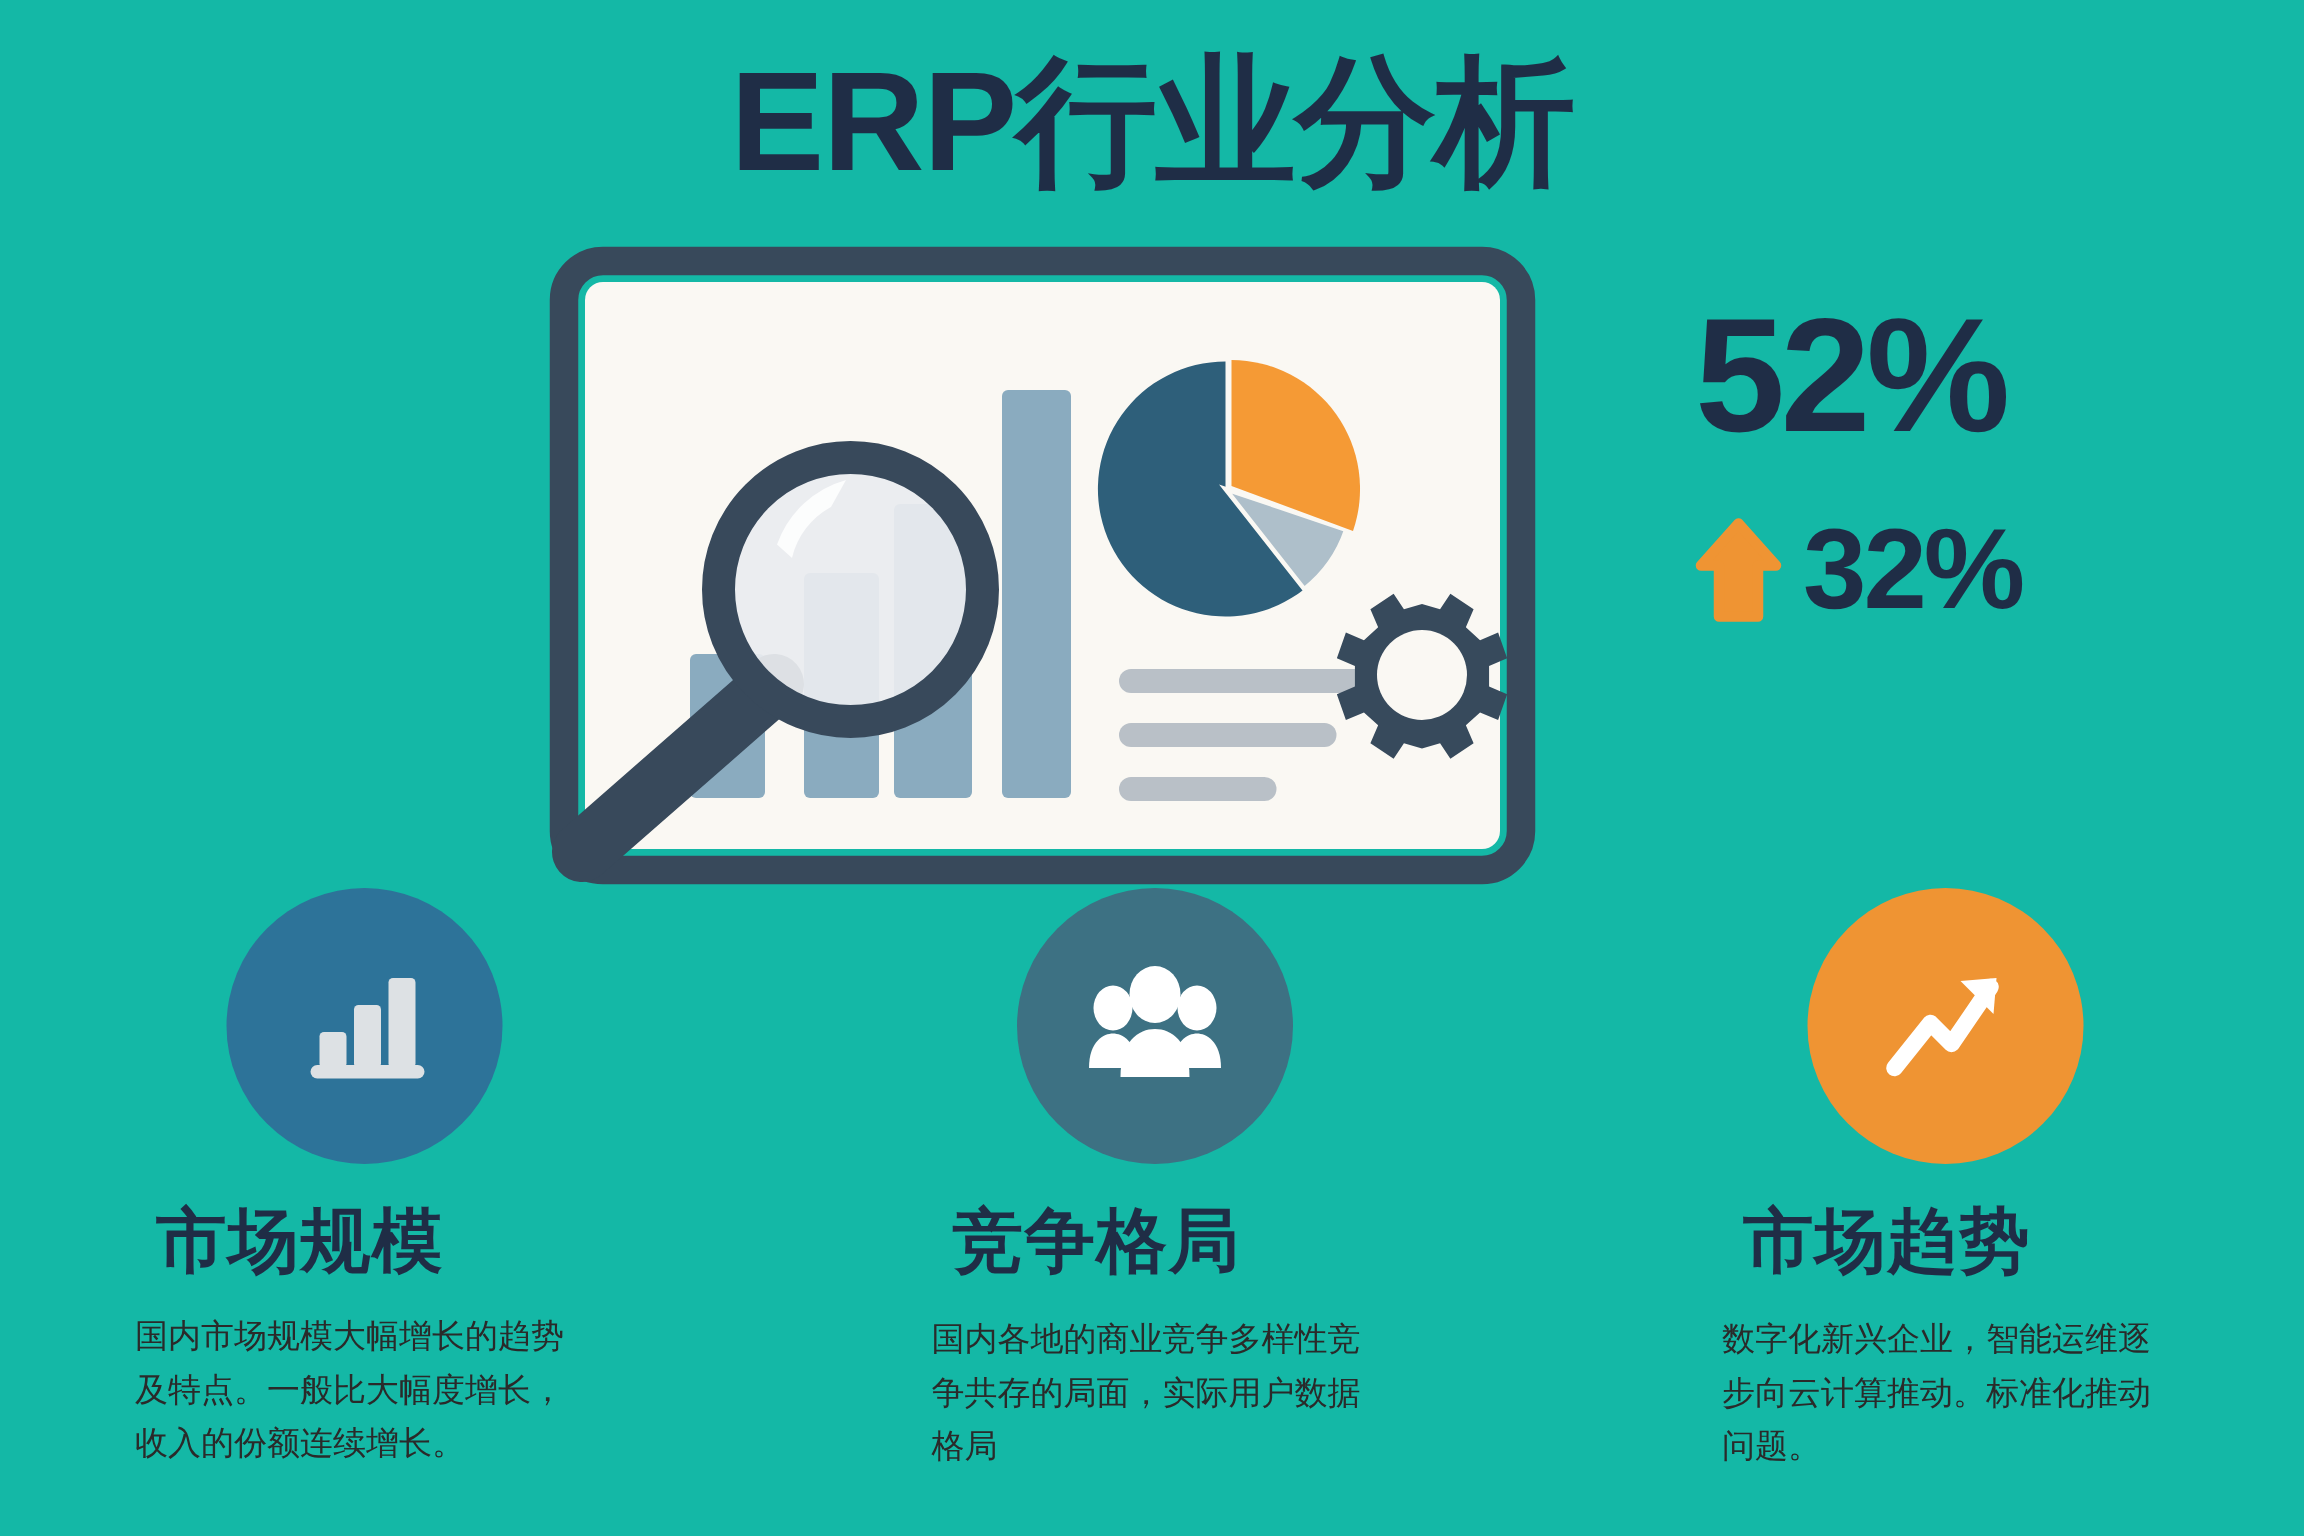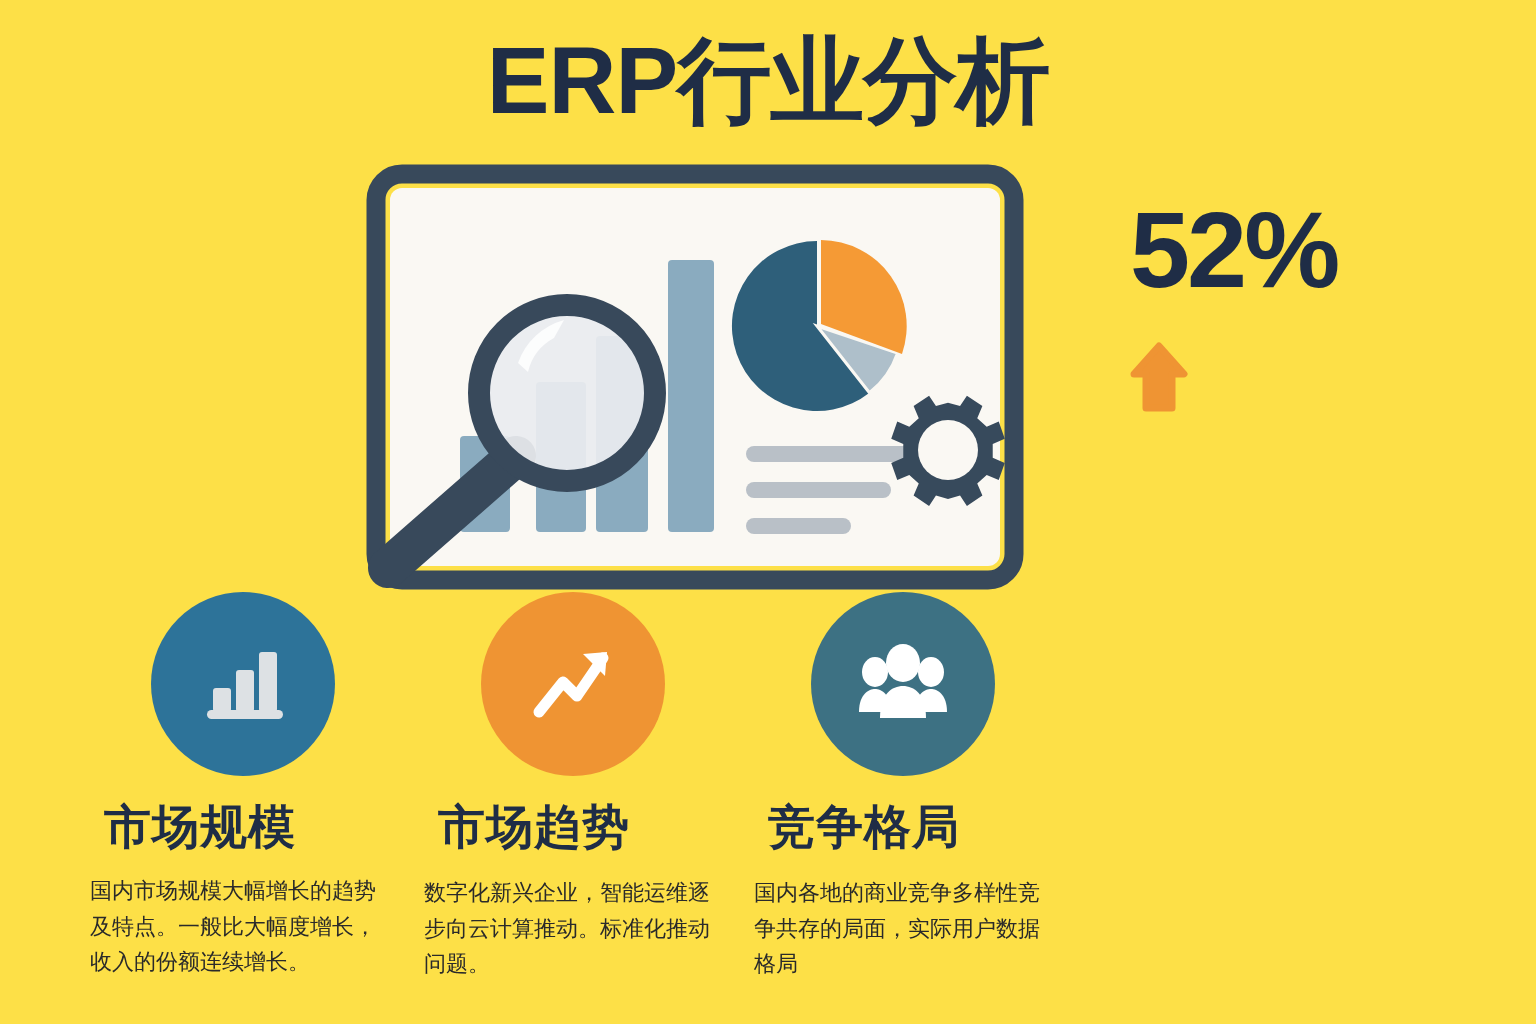--- a/index.html
+++ b/index.html
@@ -5,21 +5,21 @@
   * { box-sizing: border-box; margin: 0; padding: 0; }
   html, body {
     width: 1536px; height: 1024px;
     background: #faf8f3;
     font-family: "Liberation Sans", "DejaVu Sans", sans-serif;
     overflow: hidden;
   }
   #page {
     position: relative;
     width: 1536px; height: 1024px;
-    background: #fde047;
+    background: #14b8a6;
   }
 
   
   .title {
     position: absolute;
     top: 26px; left: 0; width: 1536px;
     text-align: center;
     font-size: 94px;
     font-weight: 800;
     letter-spacing: -1px;
@@ -47,21 +47,21 @@
     font-size: 76px; font-weight: 800; color: #1f2d46;
     line-height: 1; letter-spacing: -2px;
   }
   #stat-row-up { margin-top: 38px; }
   #stat-row-down { margin-top: 22px; }
 
   
   .cols {
     position: absolute; left: 78px; top: 592px;
     width: 1384px; height: 420px;
-    display: flex; 
+    display: flex; justify-content: space-between;
   }
   .col { width: 330px; display: flex; flex-direction: column; align-items: flex-start; }
   .circle-wrap { width: 330px; display: flex; justify-content: center; }
   .circle {
     width: 184px; height: 184px; border-radius: 50%;
     display: flex; align-items: center; justify-content: center;
   }
   .circle svg { display: block; }
   .col-title {
     margin-top: 20px;
@@ -134,66 +134,67 @@
     </svg>
   </div>
 
   <div class="stats">
     <div class="stat-big">52%</div>
 
     <div class="stat-row" id="stat-row-up">
       <svg class="arrow" viewBox="0 0 58 70">
         <path d="M29 4 L54 32 L42 32 L42 66 L16 66 L16 32 L4 32 Z" fill="#ef9433" stroke="#ef9433" stroke-width="7" stroke-linejoin="round"></path>
       </svg>
+      <span class="val">32%</span>
     </div>
 
   </div>
 
   <div class="cols">
 
     <div class="col" id="col-0">
       <div class="circle-wrap">
         <div class="circle" style="background:#2d7399">
           <svg width="96" height="96" viewBox="0 0 96 96">
             <rect x="18" y="52" width="18" height="24" rx="3" fill="#dde1e4"></rect>
             <rect x="41" y="34" width="18" height="42" rx="3" fill="#dde1e4"></rect>
             <rect x="64" y="16" width="18" height="60" rx="3" fill="#dde1e4"></rect>
             <rect x="12" y="74" width="76" height="9" rx="4.5" fill="#dde1e4"></rect>
           </svg>
         </div>
       </div>
       <div class="col-title">市场规模</div>
       <div class="col-body">国内市场规模大幅增长的趋势及特点。一般比大幅度增长，收入的份额连续增长。</div>
-    </div>
-
-    <div class="col" id="col-1">
-      <div class="circle-wrap">
-        <div class="circle" style="background:#ef9433">
-          <svg width="96" height="96" viewBox="0 0 96 96">
-            <path d="M14 76 L38 46 L52 60 L78 22" fill="none" stroke="#ffffff" stroke-width="11" stroke-linecap="round" stroke-linejoin="round"></path>
-            <path d="M58 18 L82 16 L80 40 Z" fill="#ffffff"></path>
-          </svg>
-        </div>
-      </div>
-      <div class="col-title">市场趋势</div>
-      <div class="col-body">数字化新兴企业，智能运维逐步向云计算推动。标准化推动问题。</div>
     </div>
 
     <div class="col" id="col-2">
       <div class="circle-wrap">
         <div class="circle" style="background:#3d7183">
           <svg width="100" height="96" viewBox="0 0 100 96">
             <ellipse cx="22" cy="36" rx="13" ry="15" fill="#ffffff"></ellipse>
             <path d="M6 76 C6 58 16 53 22 53 C28 53 38 58 38 76 Z" fill="#ffffff"></path>
             <ellipse cx="78" cy="36" rx="13" ry="15" fill="#ffffff"></ellipse>
             <path d="M62 76 C62 58 72 53 78 53 C84 53 94 58 94 76 Z" fill="#ffffff"></path>
             <ellipse cx="50" cy="27" rx="17" ry="19" fill="#ffffff"></ellipse>
             <path d="M27 82 C27 58 39 50 50 50 C61 50 73 58 73 82 Z" fill="#ffffff"></path>
           </svg>
         </div>
       </div>
       <div class="col-title">竞争格局</div>
       <div class="col-body">国内各地的商业竞争多样性竞争共存的局面，实际用户数据格局</div>
     </div>
 
+    <div class="col" id="col-1">
+      <div class="circle-wrap">
+        <div class="circle" style="background:#ef9433">
+          <svg width="96" height="96" viewBox="0 0 96 96">
+            <path d="M14 76 L38 46 L52 60 L78 22" fill="none" stroke="#ffffff" stroke-width="11" stroke-linecap="round" stroke-linejoin="round"></path>
+            <path d="M58 18 L82 16 L80 40 Z" fill="#ffffff"></path>
+          </svg>
+        </div>
+      </div>
+      <div class="col-title">市场趋势</div>
+      <div class="col-body">数字化新兴企业，智能运维逐步向云计算推动。标准化推动问题。</div>
+    </div>
+
 
   </div>
 </div>
 
 </body></html>

